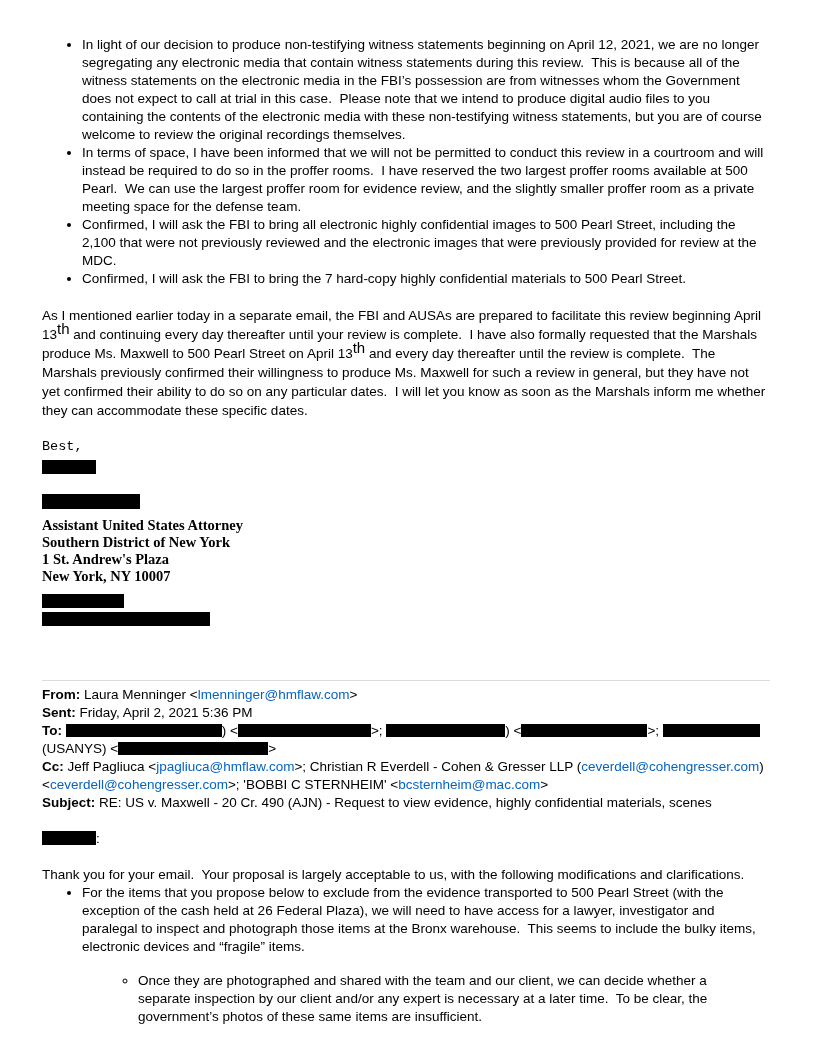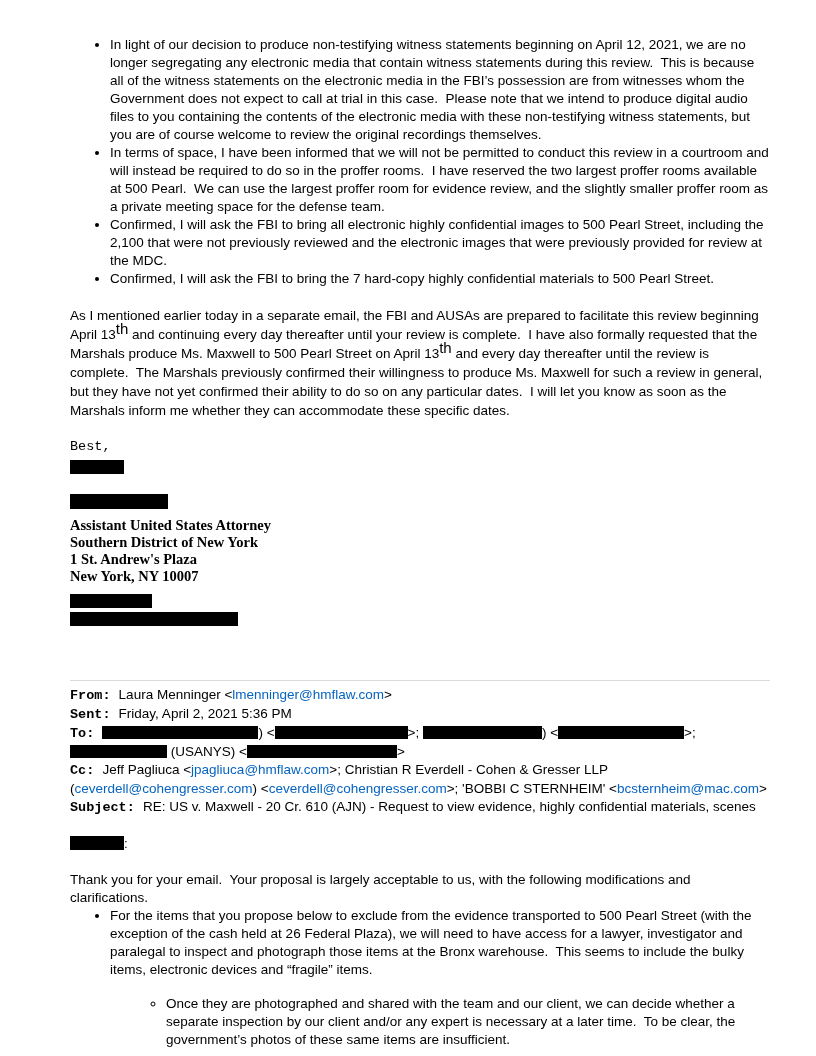--- a/index.html
+++ b/index.html
@@ -1,40 +1,40 @@
 <!DOCTYPE html>
 <html><head>
 <meta charset="utf-8">
 <style>
   * { margin:0; padding:0; box-sizing:border-box; }
   html, body { background:#ffffff; }
   .page {
     width:816px; height:1056px; background:#ffffff; overflow:hidden;
-    padding:36px 46px 0 70px;
+    padding:36px 46px 0 42px;
     font-family:"Liberation Sans", sans-serif;
     font-size:13.5px; color:#000000;
   }
   .t { white-space:pre-wrap; }
   ul.bullets { margin:0; padding-left:40px; list-style-type:disc; }
   ul.bullets > li { line-height:18px; white-space:pre-wrap; }
   ul.sub { margin:16px; padding-left:40px; list-style-type:circle; }
   ul.sub > li { line-height:18px; white-space:pre-wrap; }
   .schedule { margin-top:18px; line-height:19px; }
   sup { font-size:15px; line-height:0; vertical-align:super; }
   .closing { margin-top:18px; line-height:18px;font-family:Liberation Mono, monospace; }
   .redact { display:inline-block; background:#000000; height:13px; vertical-align:-2px; }
   .redact.block { display:block; }
   .best-redact { display:block; width:54px; height:14px; margin-top:4px; }
   .sig-name-redact { width:98px; height:15px; margin-top:20px; }
   .sig { font-family:"Liberation Serif", serif; font-size:14.5px; line-height:17px; margin-top:8px;font-weight:bold; }
   .phone1 { width:82px; height:14px; margin-top:9px; }
   .phone2 { width:168px; height:14px; margin-top:4px; }
   .divider { border:none; border-top:1px solid #dcdcdc; margin:54px 0 5px 0; }
   .hdr { line-height:18px; }
-  .hdr b { font-weight:bold;font-family:Liberation Mono, monospace; }
+  .hdr b { font-weight:bold; }
   .link { color:#0563C1; cursor:pointer; }
   .salutation { margin-top:18px; line-height:18px; }
   .thanks { margin-top:18px; line-height:18px; }
   .second-list { margin-top:18px; }
 </style>
 </head>
 <body>
 
 <div class="page">
 
@@ -63,21 +63,21 @@
   <hr class="divider">
 
   <div class="hdr"><b class="t">From: </b><span class="t">Laura Menninger &lt;</span><a class="link t">lmenninger@hmflaw.com</a><span class="t">&gt;</span></div>
 
   <div class="hdr"><b class="t">Sent: </b><span class="t">Friday, April 2, 2021 5:36 PM</span></div>
 
   <div class="hdr"><b class="t">To: </b><span class="redact" style="width:156px"></span><span class="t">) &lt;</span><span class="redact" style="width:133px"></span><span class="t">&gt;; </span><span class="redact" style="width:119px"></span><span class="t">) &lt;</span><span class="redact" style="width:126px"></span><span class="t">&gt;; </span><span class="redact" style="width:97px"></span><span class="t"> (USANYS) &lt;</span><span class="redact" style="width:150px"></span><span class="t">&gt;</span></div>
 
   <div class="hdr"><b class="t">Cc: </b><span class="t">Jeff Pagliuca &lt;</span><a class="link t">jpagliuca@hmflaw.com</a><span class="t">&gt;; Christian R Everdell - Cohen &amp; Gresser LLP (</span><a class="link t">ceverdell@cohengresser.com</a><span class="t">) &lt;</span><a class="link t">ceverdell@cohengresser.com</a><span class="t">&gt;; 'BOBBI C STERNHEIM' &lt;</span><a class="link t">bcsternheim@mac.com</a><span class="t">&gt;</span></div>
 
-  <div class="hdr"><b class="t">Subject: </b><span class="t">RE: US v. Maxwell - 20 Cr. 610 (AJN) - Request to view evidence, highly confidential materials, scenes</span></div>
+  <div class="hdr"><b class="t">Subject: </b><span class="t">RE: US v. Maxwell - 20 Cr. 490 (AJN) - Request to view evidence, highly confidential materials, scenes</span></div>
 
   <div class="salutation"><span class="redact" style="width:54px;height:14px"></span><span class="t">:</span></div>
 
   <p class="thanks t">Thank you for your email.  Your proposal is largely acceptable to us, with the following modifications and clarifications.</p>
 
   <ul class="bullets second-list">
     <li><span class="t">For the items that you propose below to exclude from the evidence transported to 500 Pearl Street (with the exception of the cash held at 26 Federal Plaza), we will need to have access for a lawyer, investigator and paralegal to inspect and photograph those items at the Bronx warehouse.  This seems to include the bulky items, electronic devices and “fragile” items.</span><ul class="sub"><li class="t">Once they are photographed and shared with the team and our client, we can decide whether a separate inspection by our client and/or any expert is necessary at a later time.  To be clear, the government’s photos of these same items are insufficient.</li></ul></li>
   </ul>
 
 </div>

